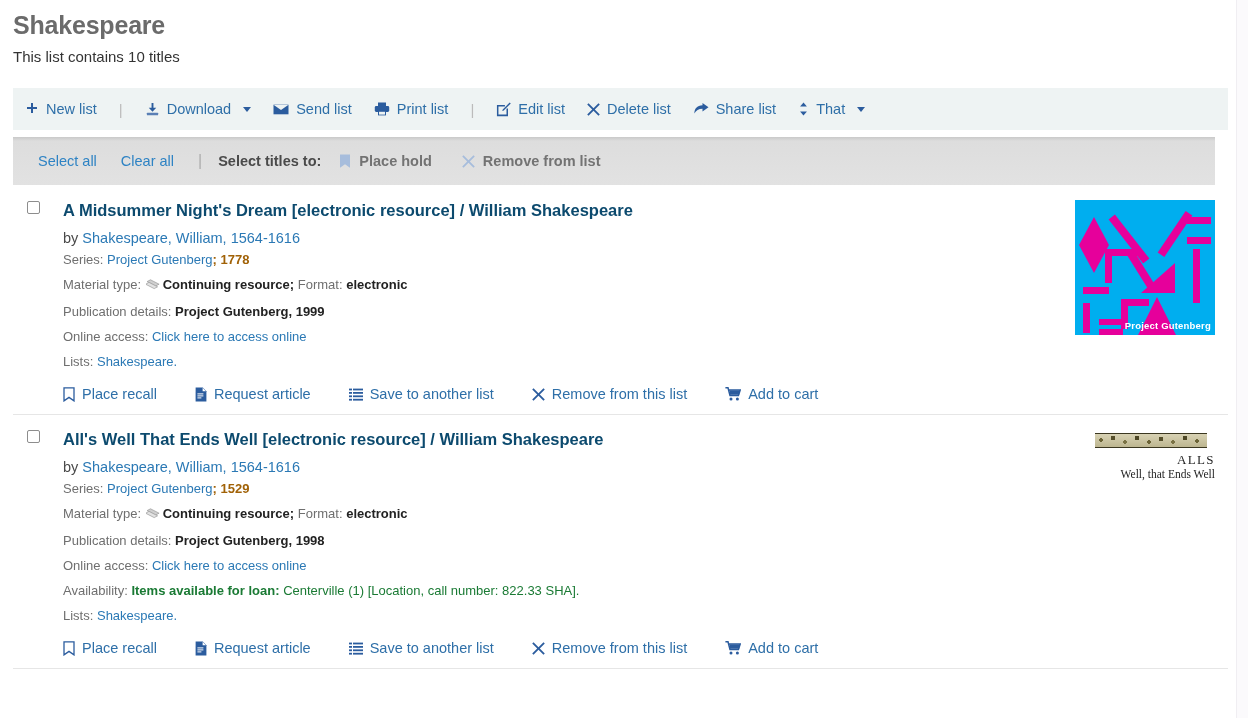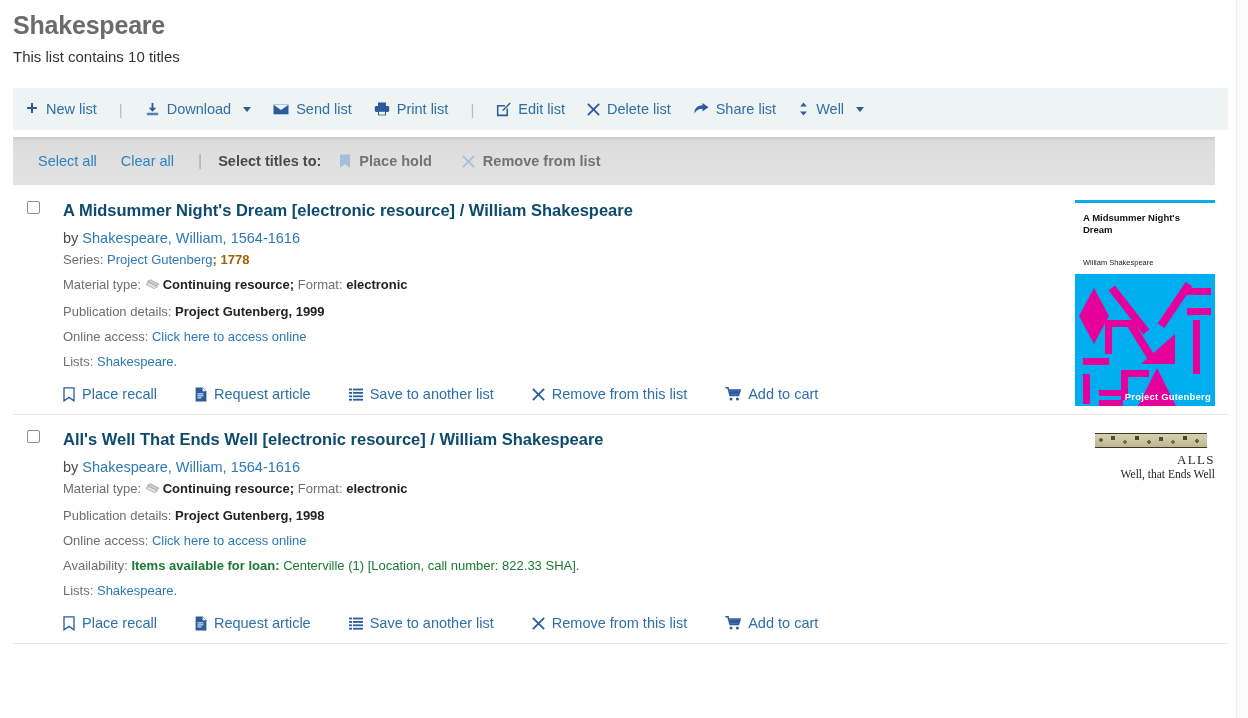--- a/index.html
+++ b/index.html
@@ -385,21 +385,21 @@
         <span class="lbl">Share list</span>
       </a>
 
       <a class="tb-item">
         <span class="tb-icon">
           <svg width="11" height="14" viewBox="0 0 10 14">
               <path d="M5 0.4l3.4 4.2H1.6z" fill="#2b5c9e"></path>
               <path d="M5 13.6L1.6 9.4h6.8z" fill="#2b5c9e"></path>
             </svg>
         </span>
-        <span class="lbl">Well</span>
+        <span class="lbl">That</span>
         <span class="caret"></span>
       </a>
     </div>
 
     <div class="selectbar">
       <a class="sb-link">Select all</a>
       <a class="sb-link">Clear all</a>
       <span class="sb-sep">|</span>
       <span class="sb-label">Select titles to:</span>
 
@@ -525,24 +525,20 @@
                   <circle cx="6" cy="12" r="1.5" fill="#2b5c9e"></circle>
                   <circle cx="12.4" cy="12" r="1.5" fill="#2b5c9e"></circle>
                 </svg>
             </span>
             <span>Add to cart</span>
           </a>
         </div>
 
         <div class="cover">
           <div class="pg-cover">
-            <div class="pg-top">
-              <div class="pg-title">A Midsummer Night's Dream</div>
-              <div class="pg-author">William Shakespeare</div>
-            </div>
             <div class="pg-art">
               <i style="left:4px;  top:14px;  width:30px; height:56px; clip-path:polygon(50% 0,100% 50%,50% 100%,0 50%);"></i>
               <i style="left:50px; top:8px;   width:8px;  height:56px; transform:rotate(-38deg);"></i>
               <i style="left:96px; top:6px;   width:8px;  height:50px; transform:rotate(34deg);"></i>
               <i style="left:112px;top:14px;  width:24px; height:7px;"></i>
               <i style="left:112px;top:34px;  width:24px; height:7px;"></i>
               <i style="left:118px;top:46px;  width:7px;  height:54px;"></i>
               <i style="left:30px; top:46px;  width:7px;  height:34px; border-radius:8px 0 0 0;"></i>
               <i style="left:30px; top:46px;  width:40px; height:7px;  border-radius:0 8px 0 0;"></i>
               <i style="left:62px; top:46px;  width:8px;  height:42px; transform:rotate(-32deg);"></i>
@@ -564,20 +560,24 @@
         <span class="rec-checkbox"></span>
 
         <div class="rec-body">
           <a class="rec-title">All's Well That Ends Well [electronic resource] / William Shakespeare</a>
 
           <div class="rec-by">
             <span>by</span>
             <a>Shakespeare, William, 1564-1616</a>
           </div>
 
+          <div class="rec-line">
+            <span>Series:</span>
+            <a>Project Gutenberg</a><span class="num">; 1529</span>
+          </div>
 
           <div class="rec-line">
             <span>Material type:</span>
             <span class="clip-icon">
               <svg width="14" height="12" viewBox="0 0 14 12">
                   <path d="M4.5 0.8l8.6 4.4-3.4 1.8L1.1 2.6z" fill="#cfcfcf" stroke="#9a9a9a" stroke-width="0.7"></path>
                   <path d="M3 3.4l8.6 4.4-3.4 1.8L-0.4 5.2z" fill="#e3e3e3" stroke="#9a9a9a" stroke-width="0.7"></path>
                 </svg>
             </span><span class="strong">Continuing resource;</span>
             <span>Format:</span>

